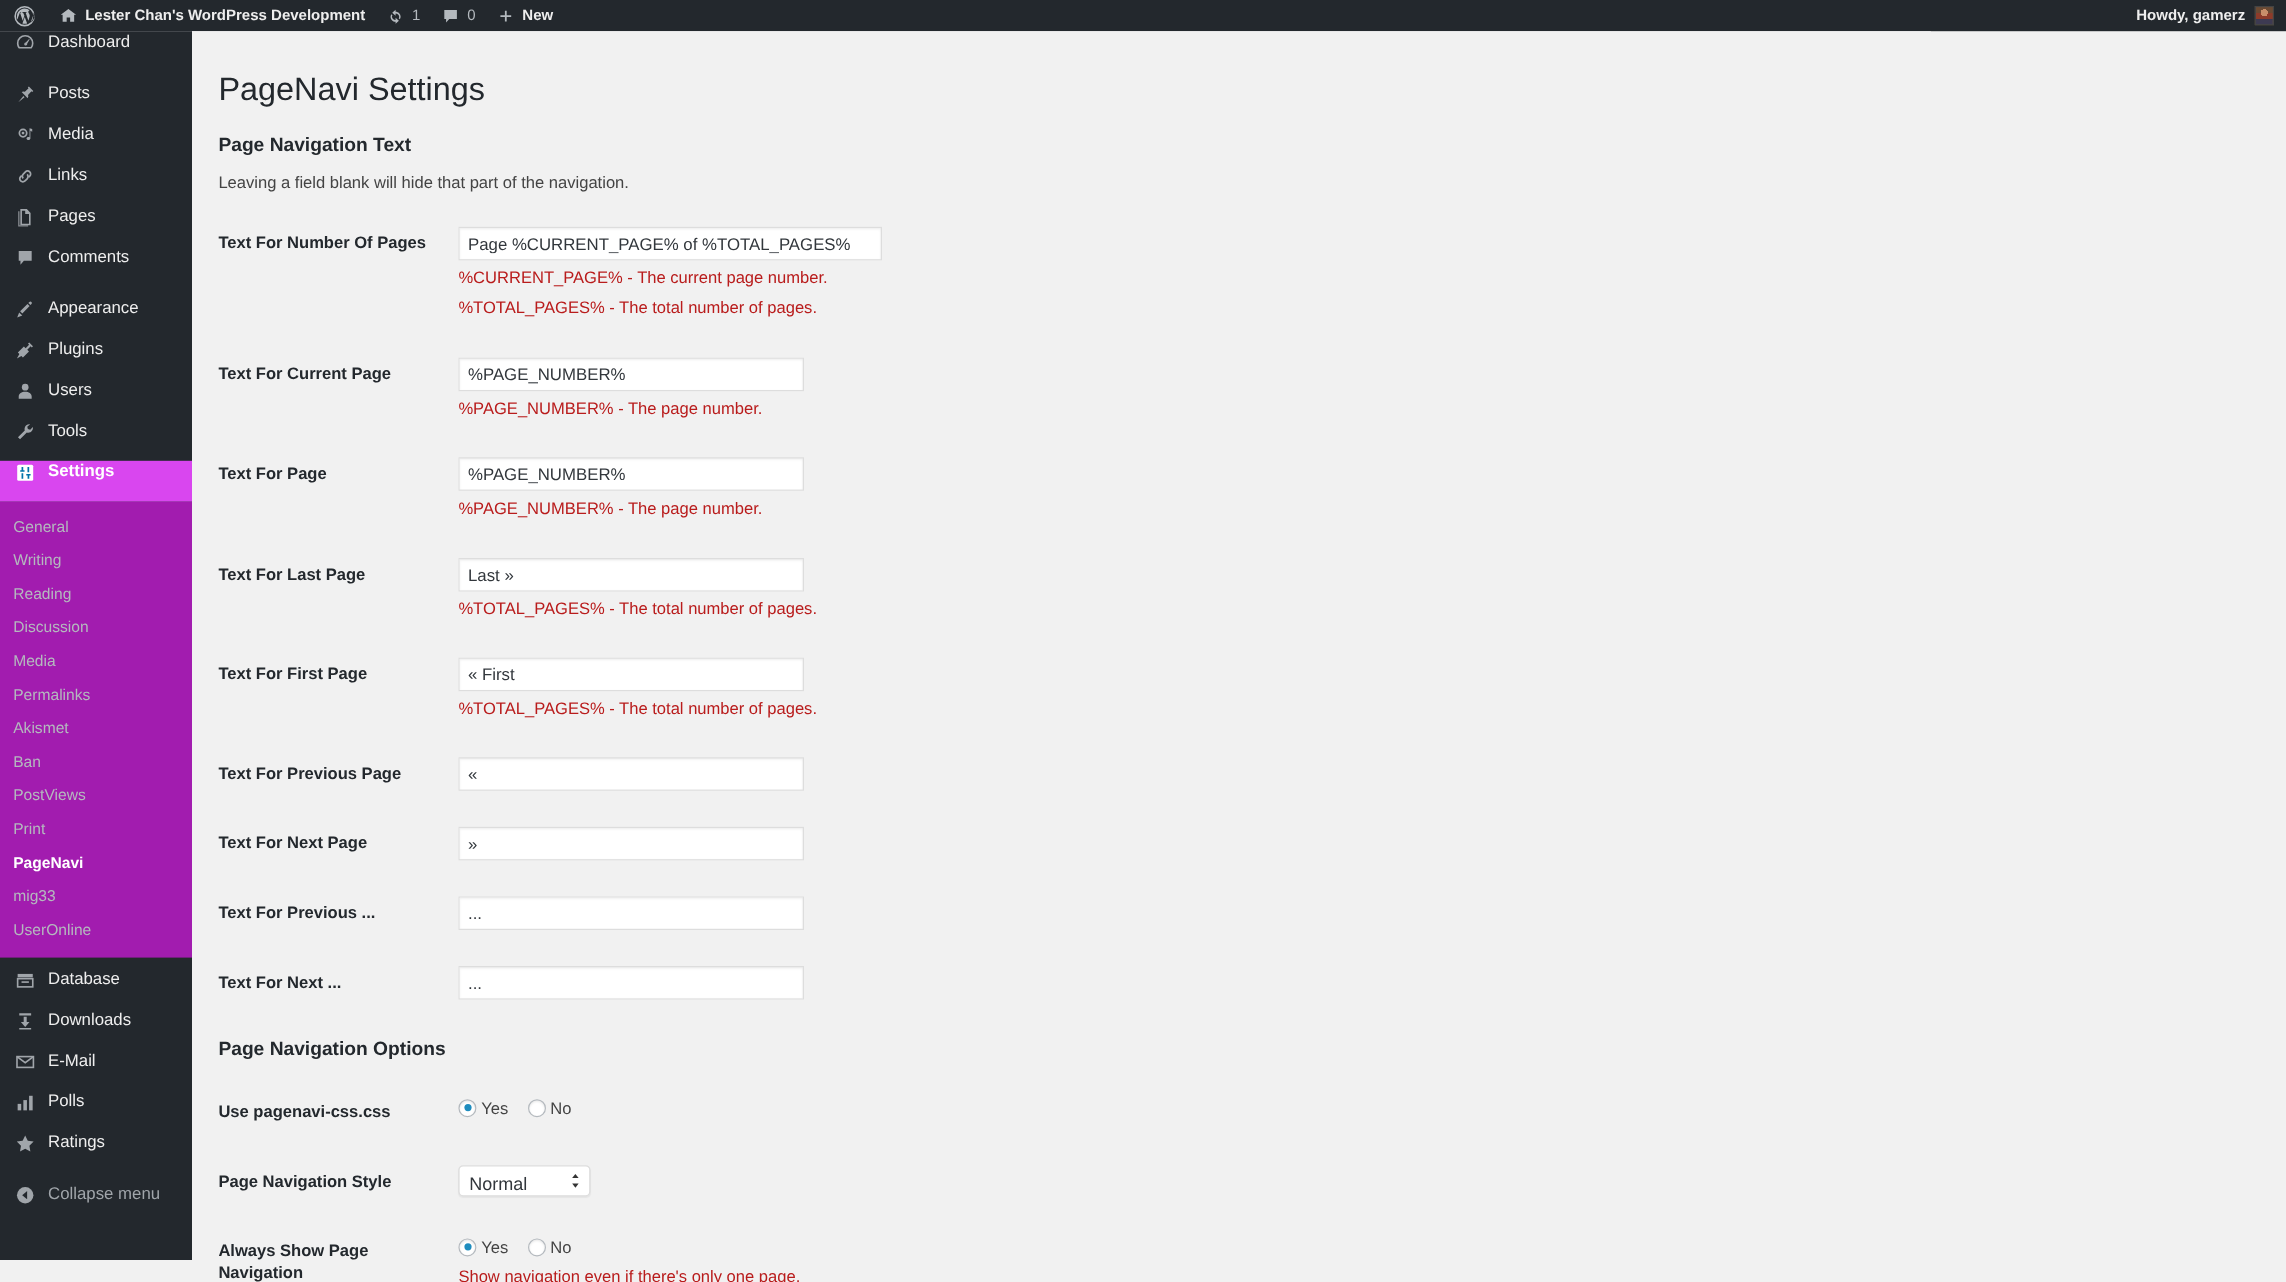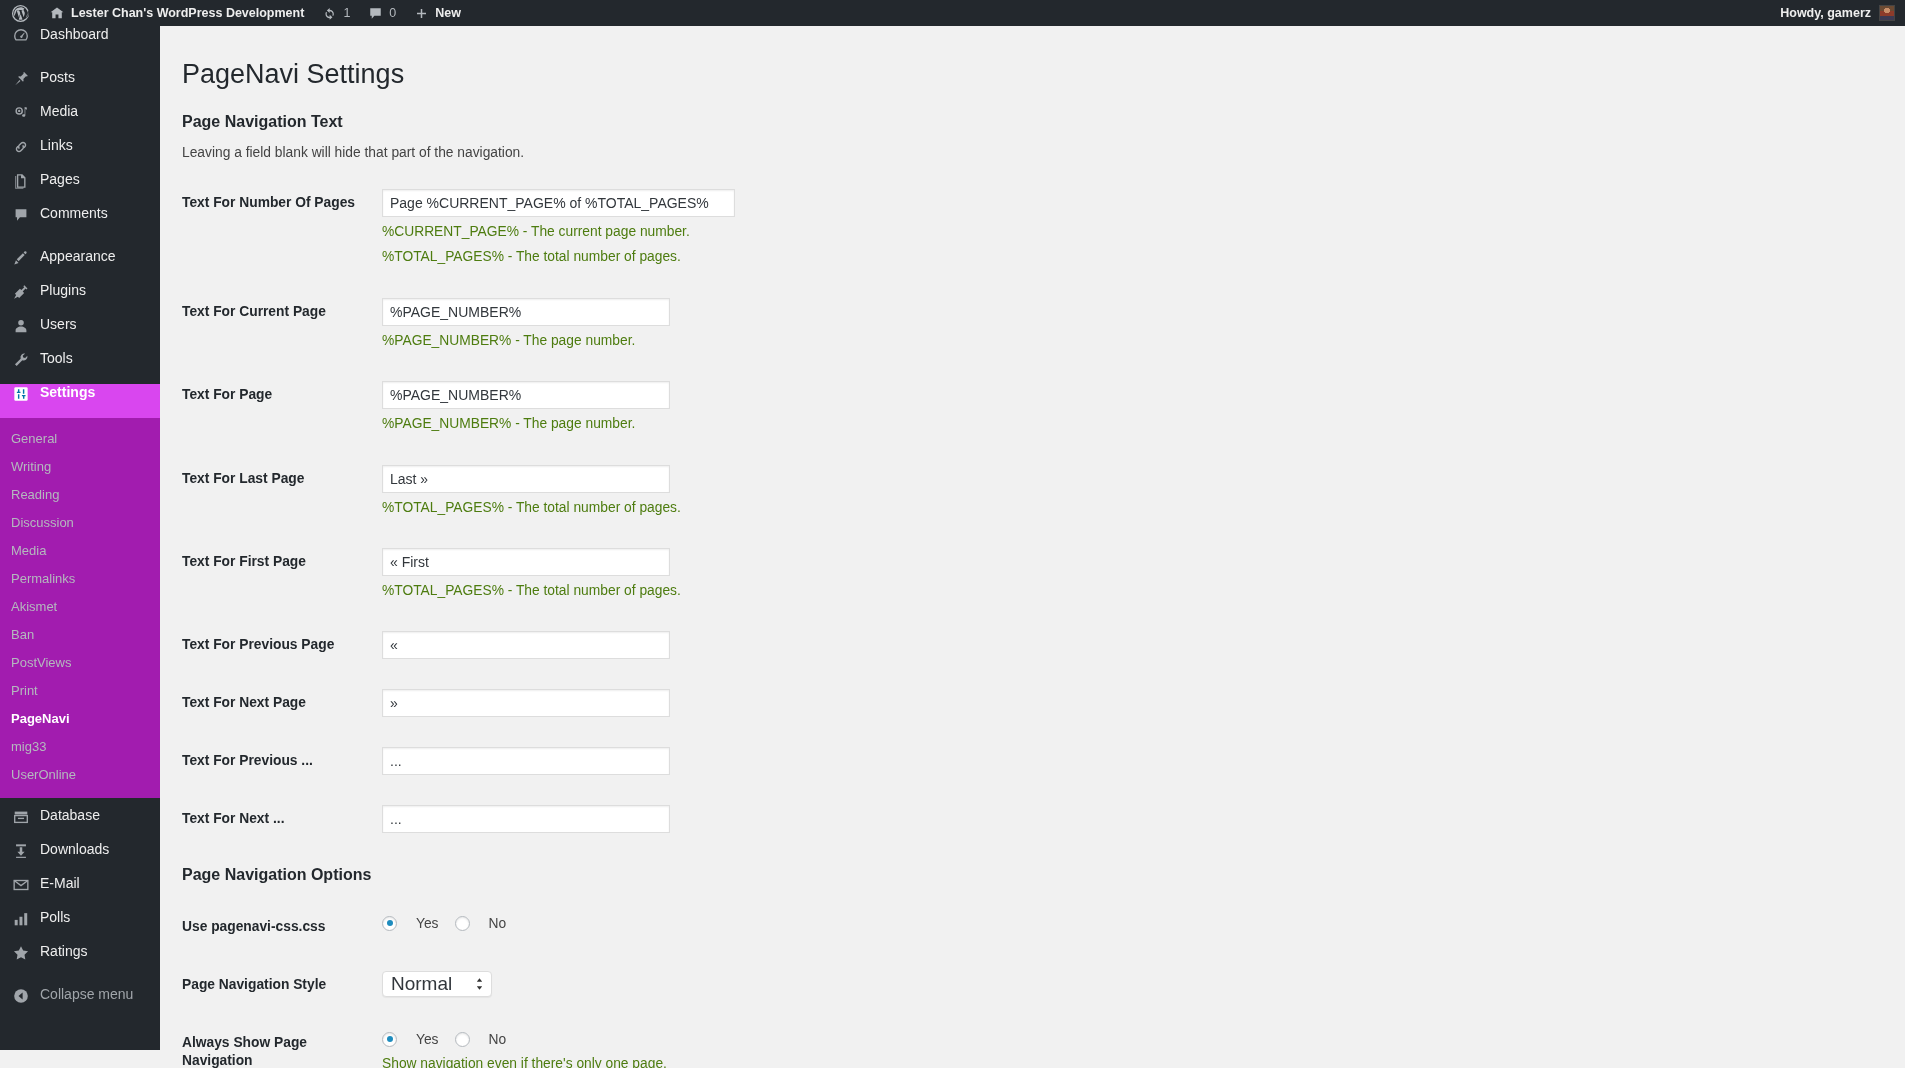--- a/index.html
+++ b/index.html
@@ -117,41 +117,41 @@
     width: 288px; height: 28px;
     padding: 3px 7px;
     border: 1px solid #ddd;
     background: #fff; color: #32373c;
     font-size: 14px;
     font-family: "Liberation Sans", sans-serif;
     box-shadow: inset 0 1px 2px rgba(0,0,0,.07);
     border-radius: 0;
   }
   input.text.wide { width: 353px; }
-  .hint { font-size: 13.8px; color: #4d7c0f; line-height: 1.55; margin-top: 4px; }
+  .hint { font-size: 13.8px; color: #b91c1c; line-height: 1.55; margin-top: 4px; }
   .radio-row { display: flex; align-items: center; gap: 6px; height: 20px; }
-  .radio-row label { display: flex; align-items: flex-end; gap: 19px; margin-right: 10px; font-size: 13.8px; color: #444; }
+  .radio-row label { display: flex; align-items: flex-end; gap: 4px; margin-right: 10px; font-size: 13.8px; color: #444; }
   .rb {
     width: 15px; height: 15px; border-radius: 50%;
     border: 1px solid #b4b9be; background: #fff;
     display: inline-block; position: relative;
     box-shadow: inset 0 1px 2px rgba(0,0,0,.1);
   }
   .rb.on::after {
     content: ""; position: absolute;
     left: 3.5px; top: 3.5px; width: 6px; height: 6px;
     border-radius: 50%; background: #1e8cbe;
   }
   .sel {
     width: 110px; height: 26px;
     border: 1px solid #ddd; background: #fff;
     border-radius: 4px;
-    display: flex; align-items: center;
+    display: flex; align-items: flex-end;
     padding: 0 4px 0 8px;
-    font-size: 19px; color: #32373c;
+    font-size: 15px; color: #32373c;
     position: relative;
     box-shadow: 0 1px 1px rgba(0,0,0,.05);
   }
   .sel .arrows {
     position: absolute; right: 7px; top: 50%;
     transform: translateY(-50%);
     display: flex; flex-direction: column; gap: 2px;
     line-height: 0; color: #333;
   }
 </style>

